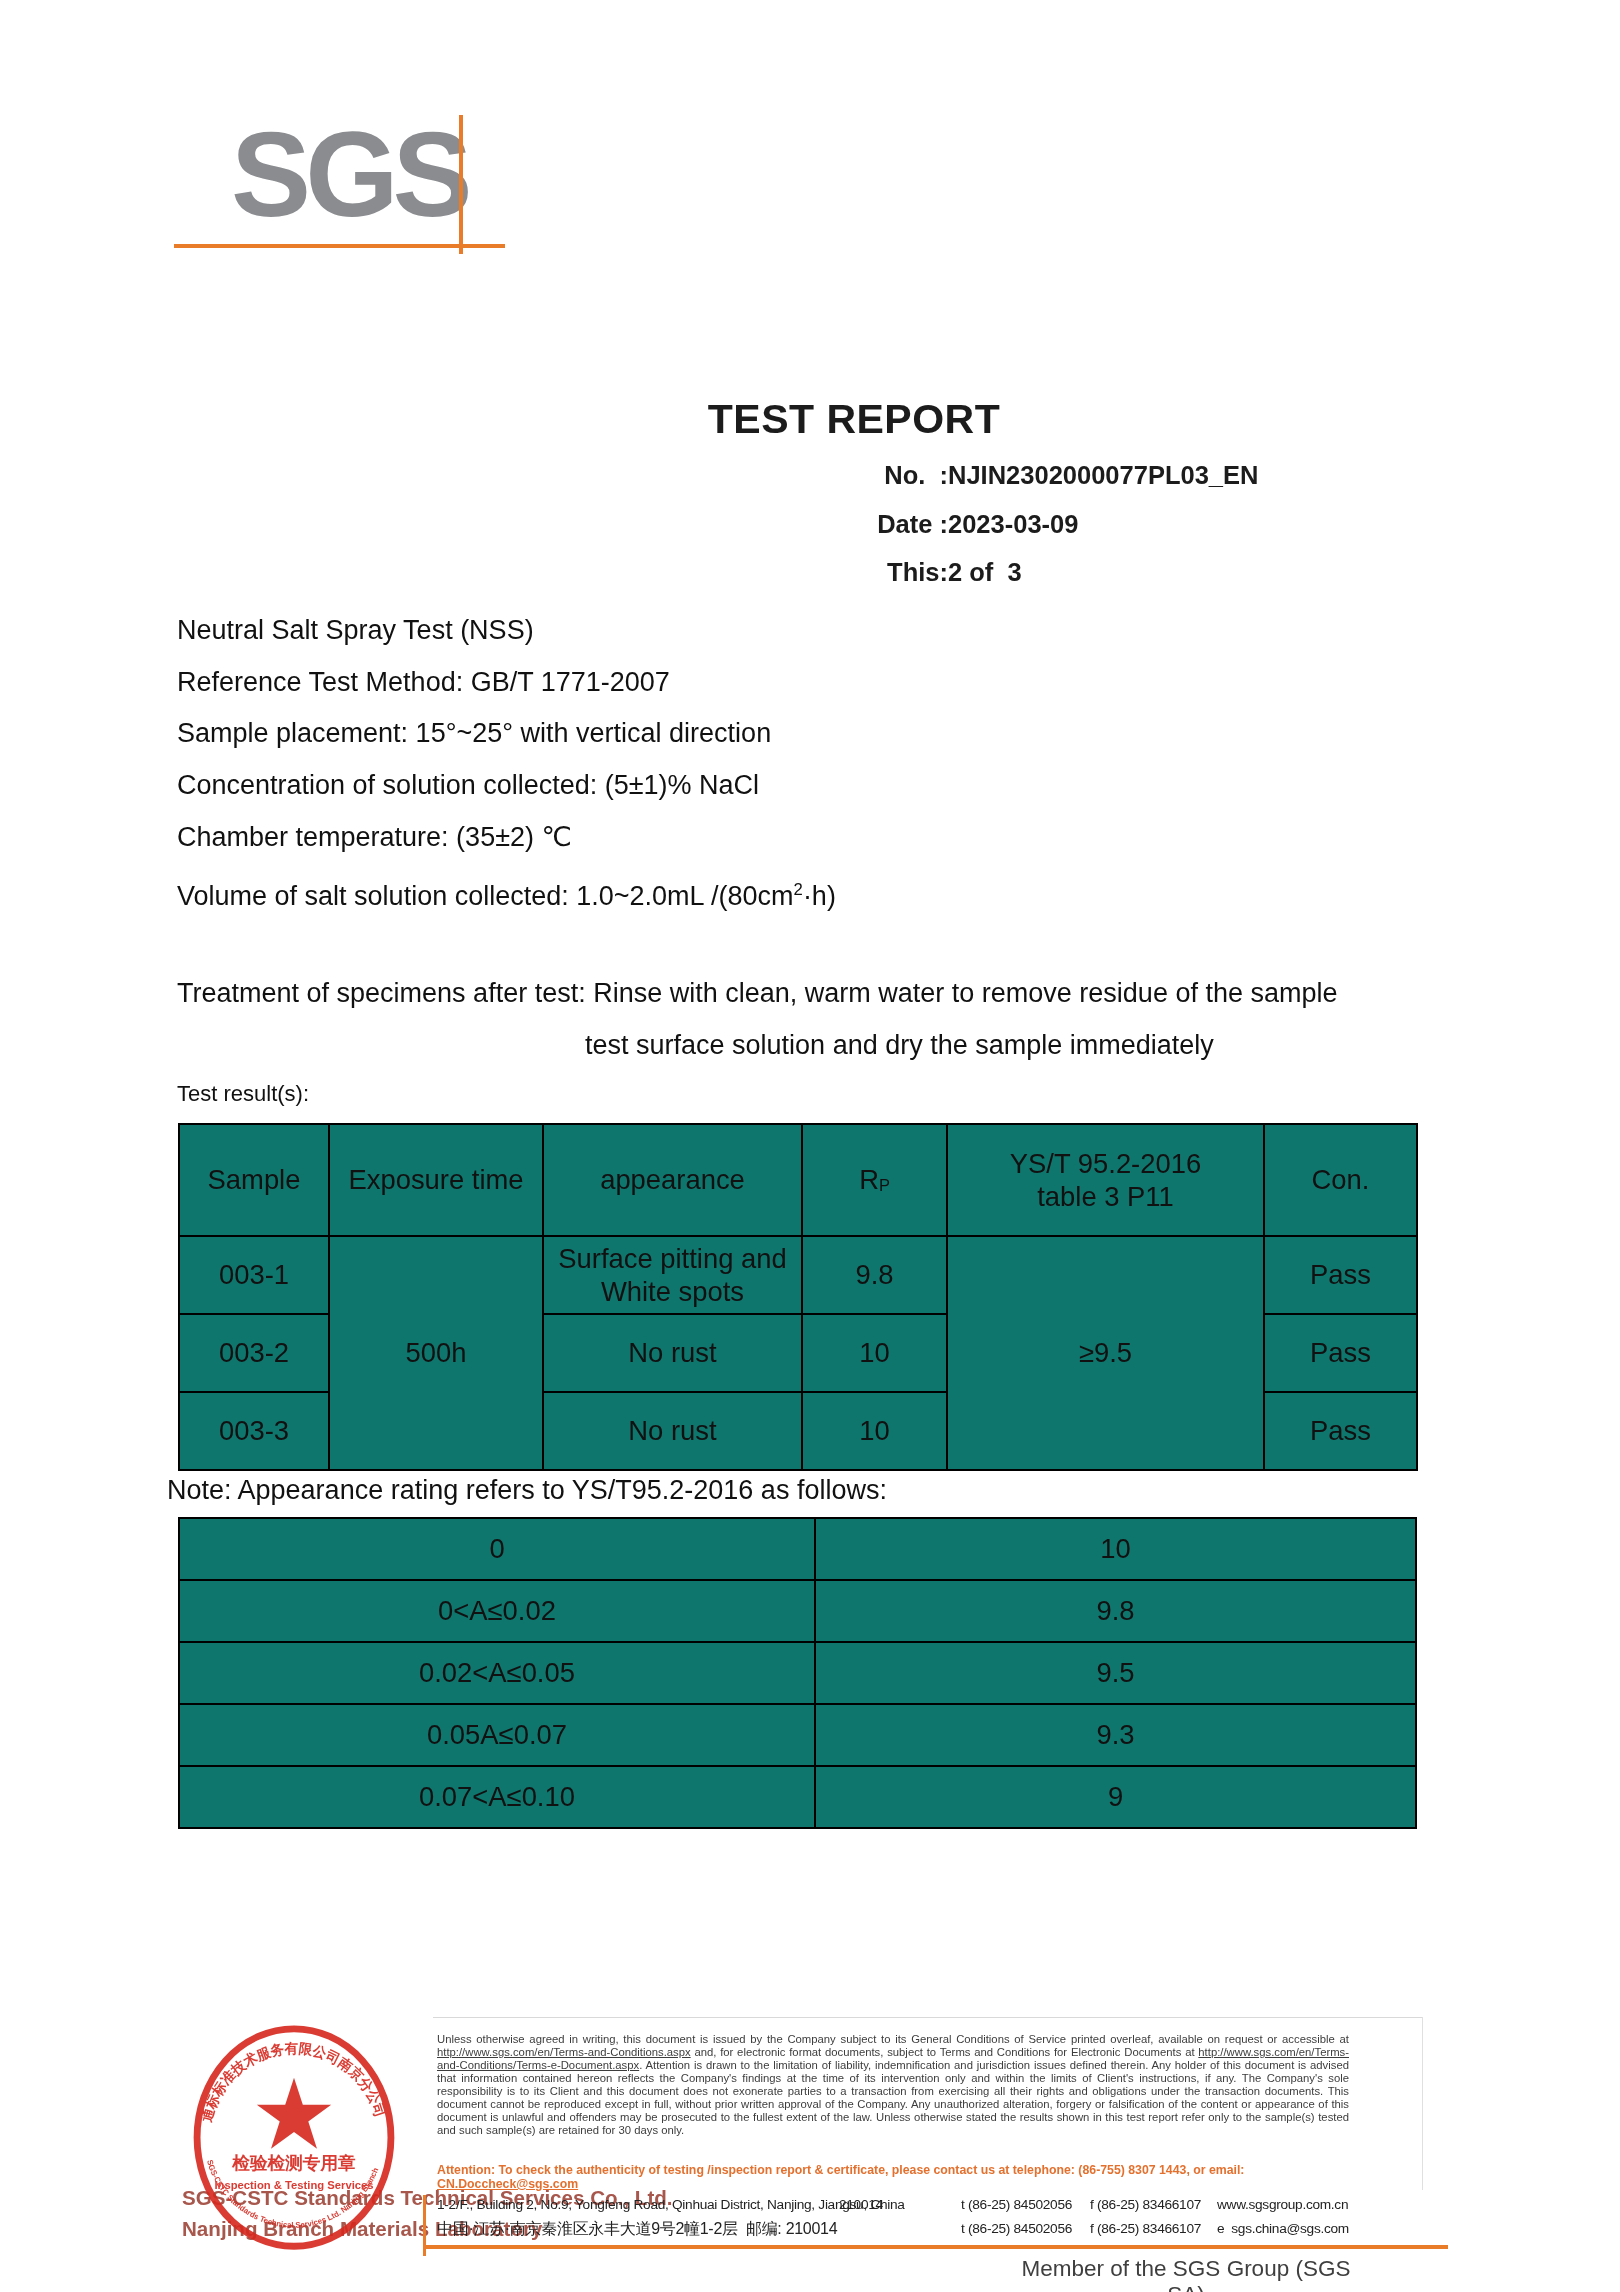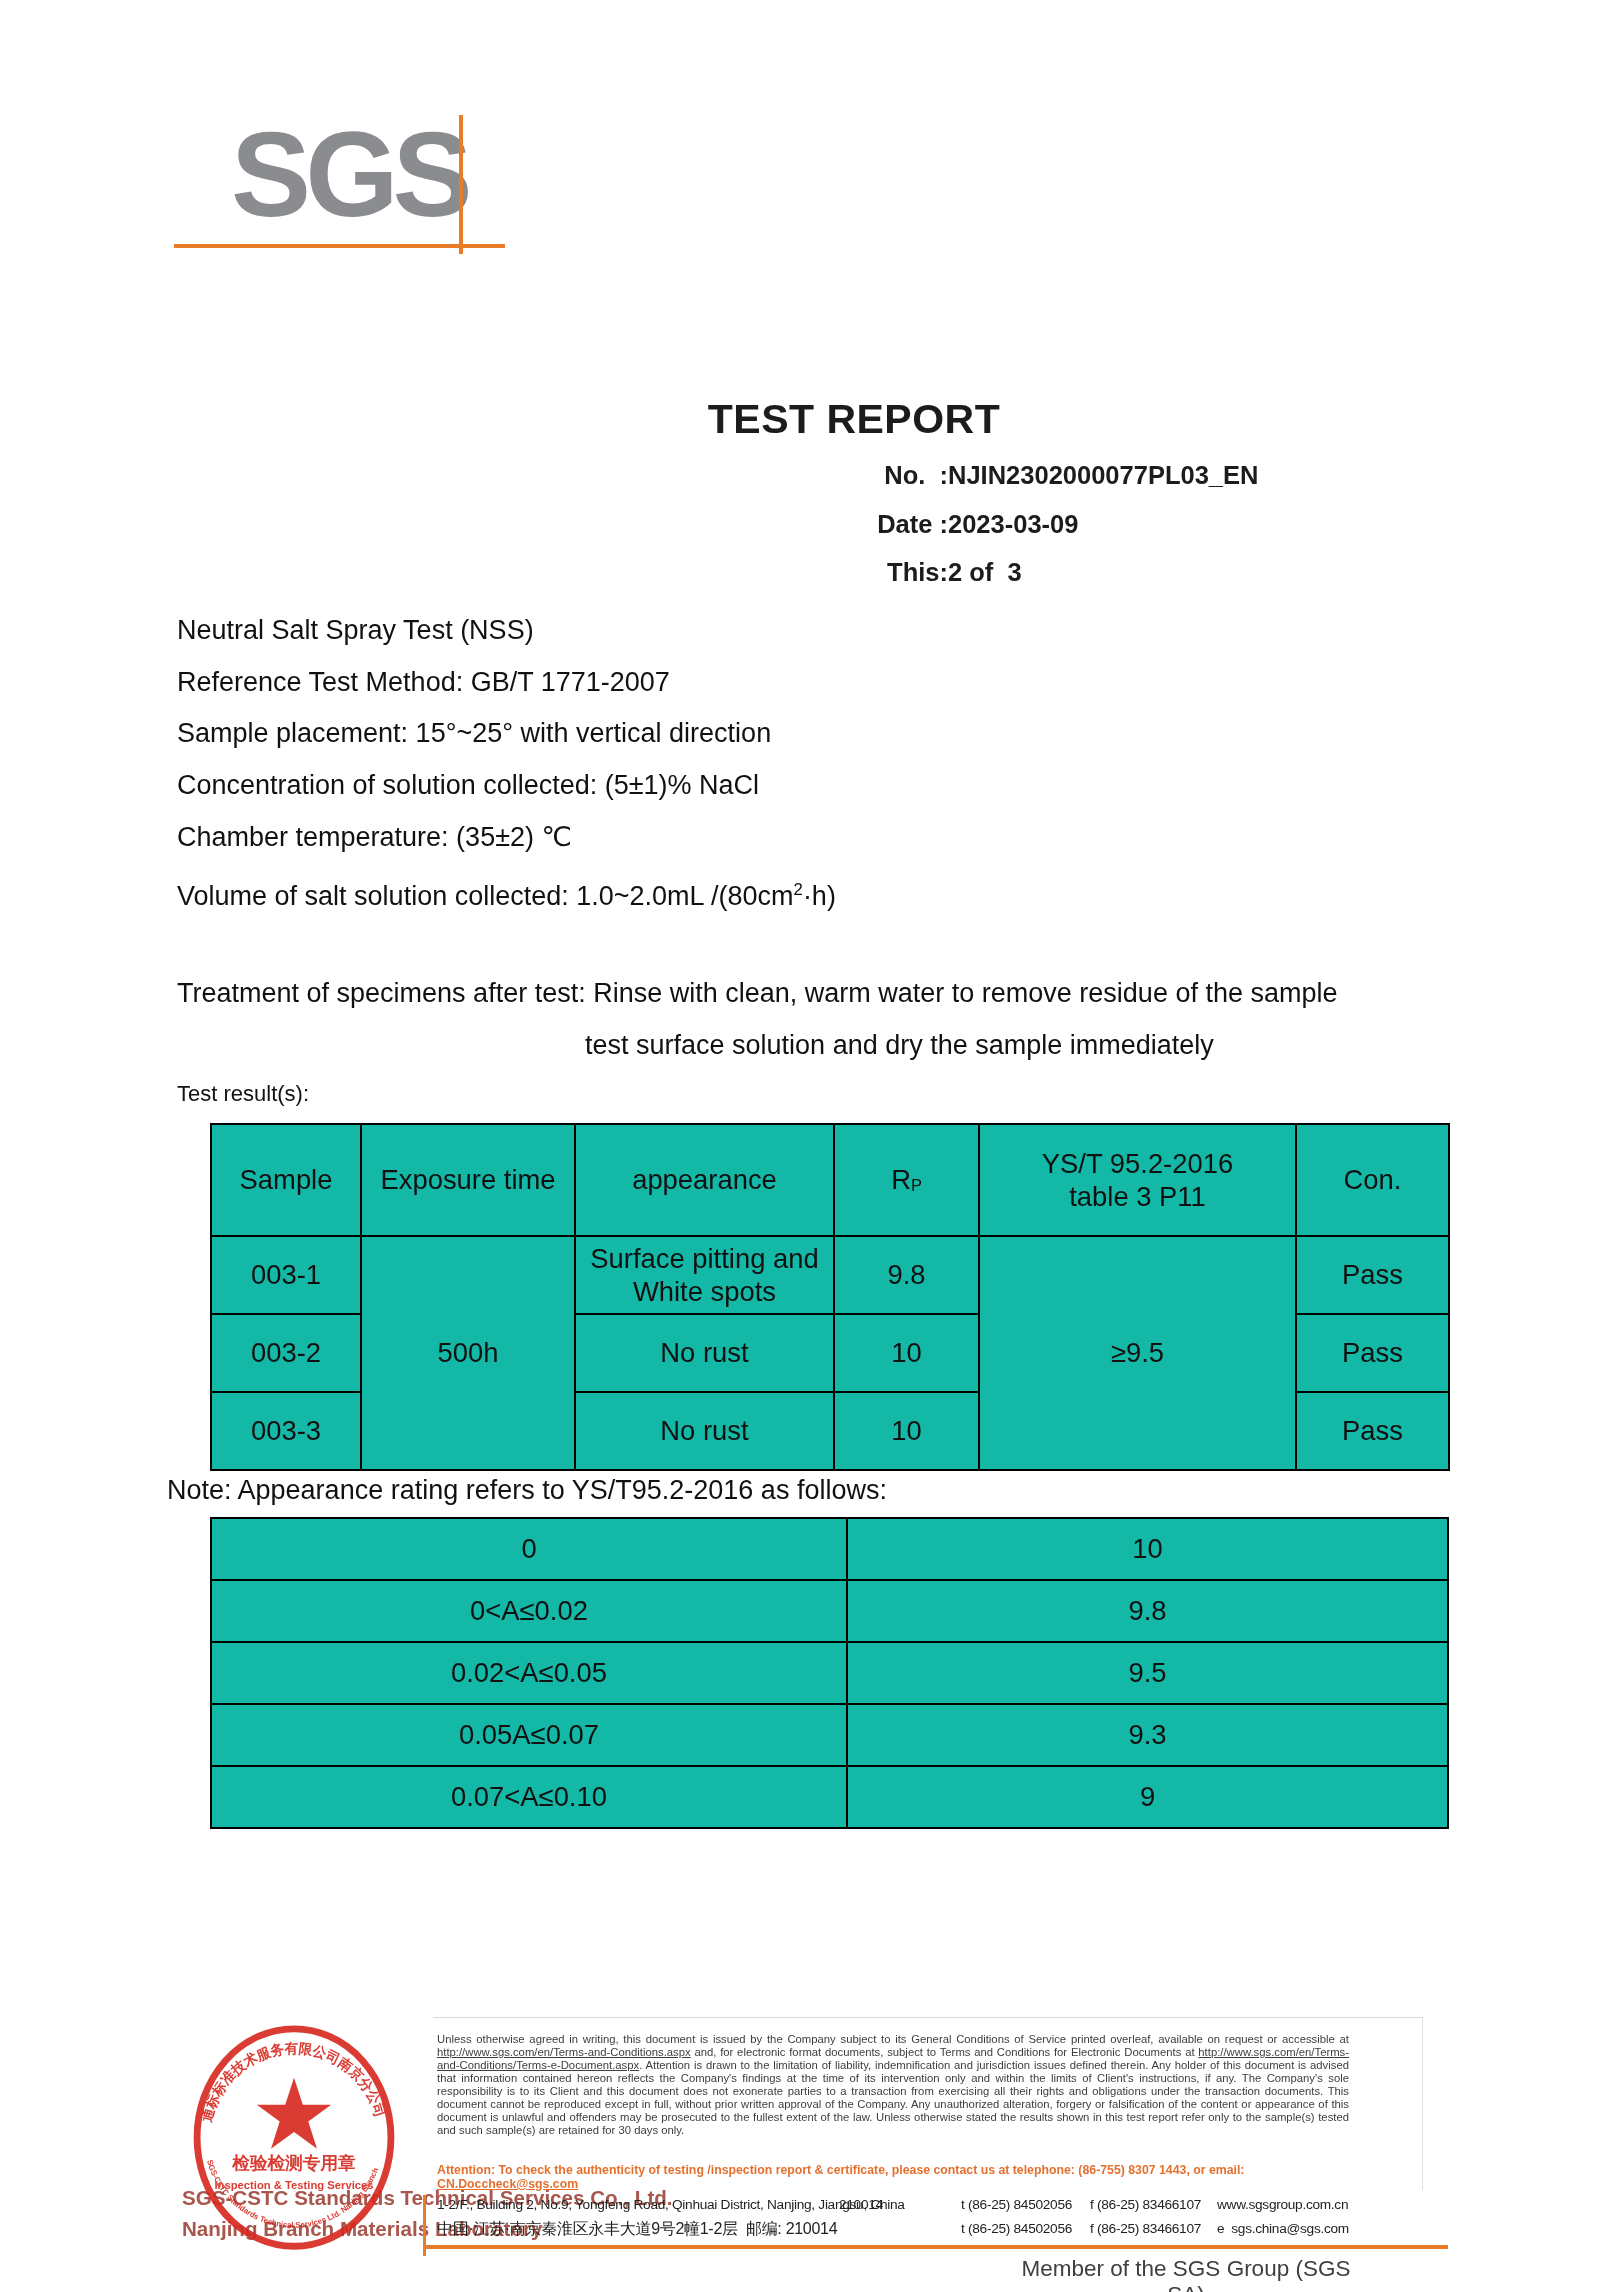--- a/index.html
+++ b/index.html
@@ -17,21 +17,21 @@
   .meta{position:absolute;left:855px;top:461px;font-size:25.5px;font-weight:bold;}
   .meta-row{display:flex;white-space:pre;margin-bottom:19.6px;text-align:right;}
   .meta-label{width:93px;}
 
   
   .spec{position:absolute;left:177px;font-size:27px;line-height:33px;white-space:pre;color:#111;}
   .spec sup{font-size:16.7px;}
 
   
   .rlabel{position:absolute;left:177px;top:1081px;font-size:22px;color:#111;}
-  table{border-collapse:collapse;table-layout:fixed;position:absolute;background:#14b8a6;margin-left:32px;}
+  table{border-collapse:collapse;table-layout:fixed;position:absolute;background:#0f766e;}
   td{border:2.5px solid #000;text-align:center;vertical-align:middle;
      font-size:27.4px;line-height:1.22;padding:0 5.9px;color:#111;}
   sub.sm{font-size:0.6em;vertical-align:-0.15em;}
   #results-table{left:178px;top:1123px;width:1237px;}
   #rating-table{left:178px;top:1517px;width:1237px;}
   .note{position:absolute;left:167px;top:1475px;font-size:27px;color:#111;}
 
   
   .f-topline{position:absolute;left:433px;top:2017px;width:990px;height:1px;background:#d9d9d9;}
   .f-rightline{position:absolute;left:1422px;top:2017px;width:1px;height:173px;background:#e0e0e0;}

